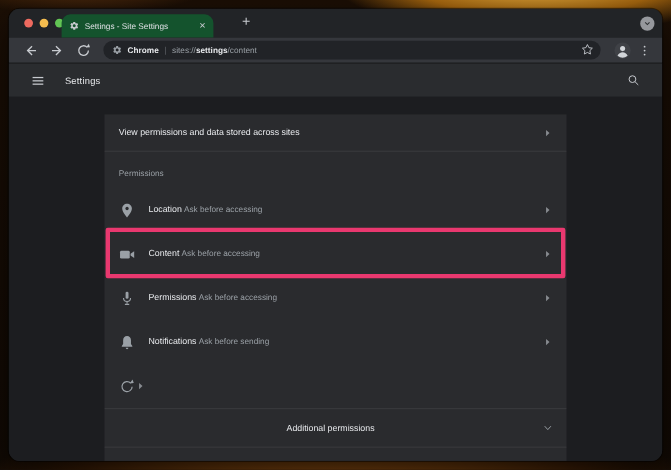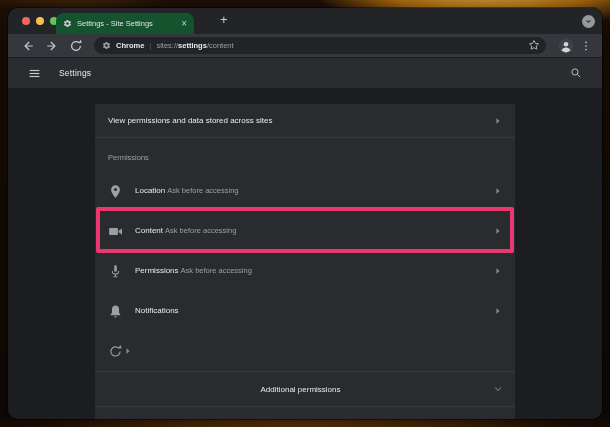--- a/index.html
+++ b/index.html
@@ -259,20 +259,21 @@
 
       <div class="prow">
         <span class="picon">
           <svg width="15" height="15" viewBox="0 0 16 16">
               <path d="M8 1.6c-2.3 0-3.8 1.7-3.8 4v3.6L2.9 11.2v.7h10.2v-.7L11.8 9.2V5.6c0-2.3-1.5-4-3.8-4z" fill="#9aa0a6"></path>
               <path d="M6.7 13a1.3 1.3 0 0 0 2.6 0z" fill="#9aa0a6"></path>
             </svg>
         </span>
         <span class="ptext">
           <span class="ptitle">Notifications</span>
+          <span class="psub">Ask before sending</span>
         </span>
         <span class="chev">
           <svg width="10" height="10" viewBox="0 0 16 16">
               <polygon points="5.5,3.5 10.5,8 5.5,12.5" fill="#878b90"></polygon>
             </svg>
         </span>
       </div>
 
       <div class="prow">
         <span class="picon">

